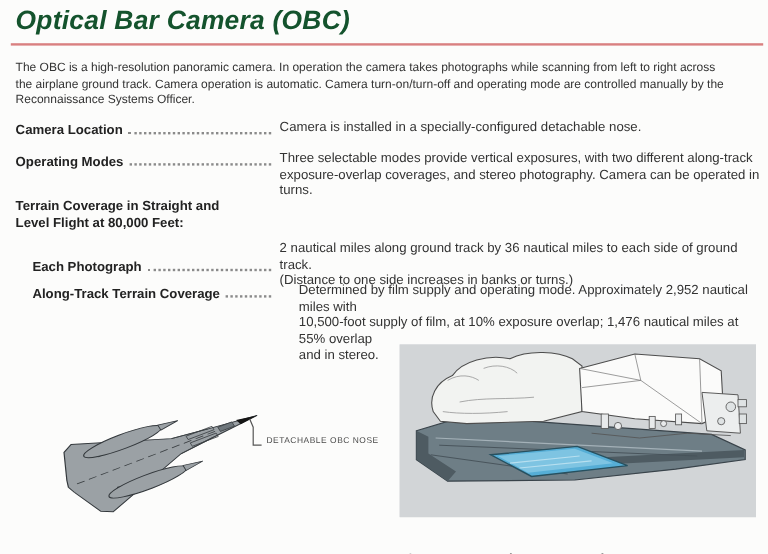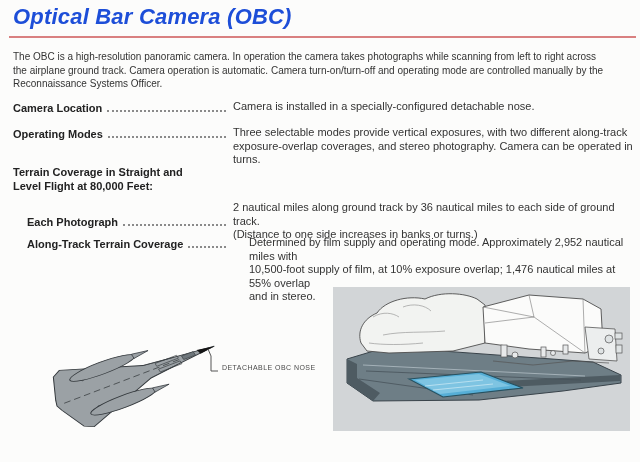--- a/index.html
+++ b/index.html
@@ -7,21 +7,21 @@
     position:relative;
     width:640px;height:462px;
     background:#fcfcfb;
     font-family:"Liberation Sans","DejaVu Sans",sans-serif;
     color:#333;
     overflow:hidden;
   }
   .title{
     position:absolute;left:13px;top:4px;
     font-size:22px;font-weight:bold;font-style:italic;
-    color:#1d4ed8;letter-spacing:0.2px;white-space:nowrap;
+    color:#14532d;letter-spacing:0.2px;white-space:nowrap;
   }
   .rule{
     position:absolute;left:9px;top:36px;width:627px;height:2px;
     background:#d98080;
   }
   .intro{
     position:absolute;left:13px;top:50px;width:620px;
     font-size:10px;line-height:13.5px;white-space:pre-line;
   }
   .spec-row{

